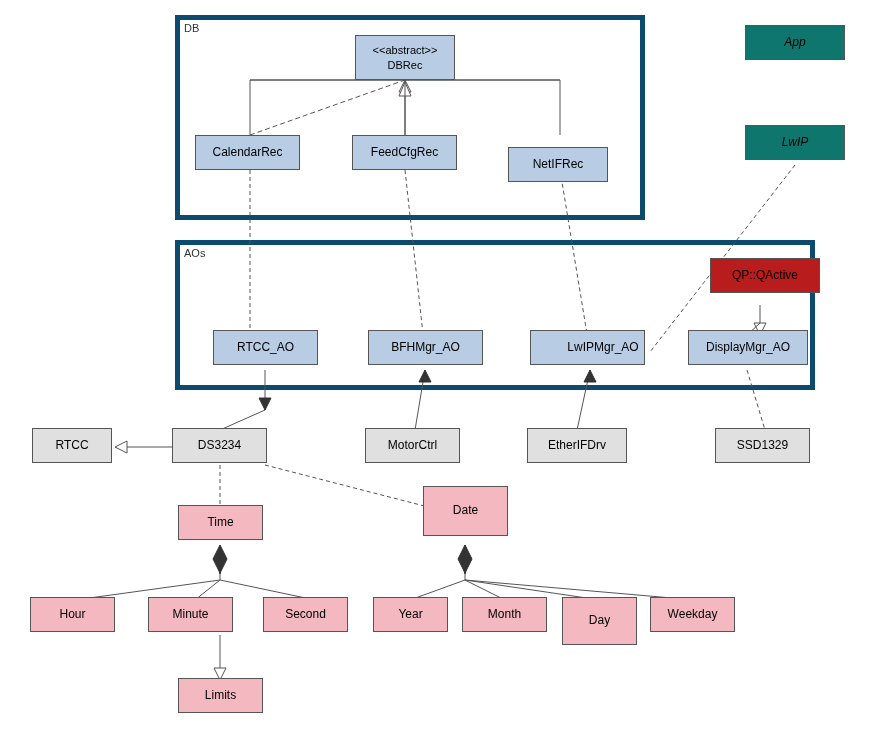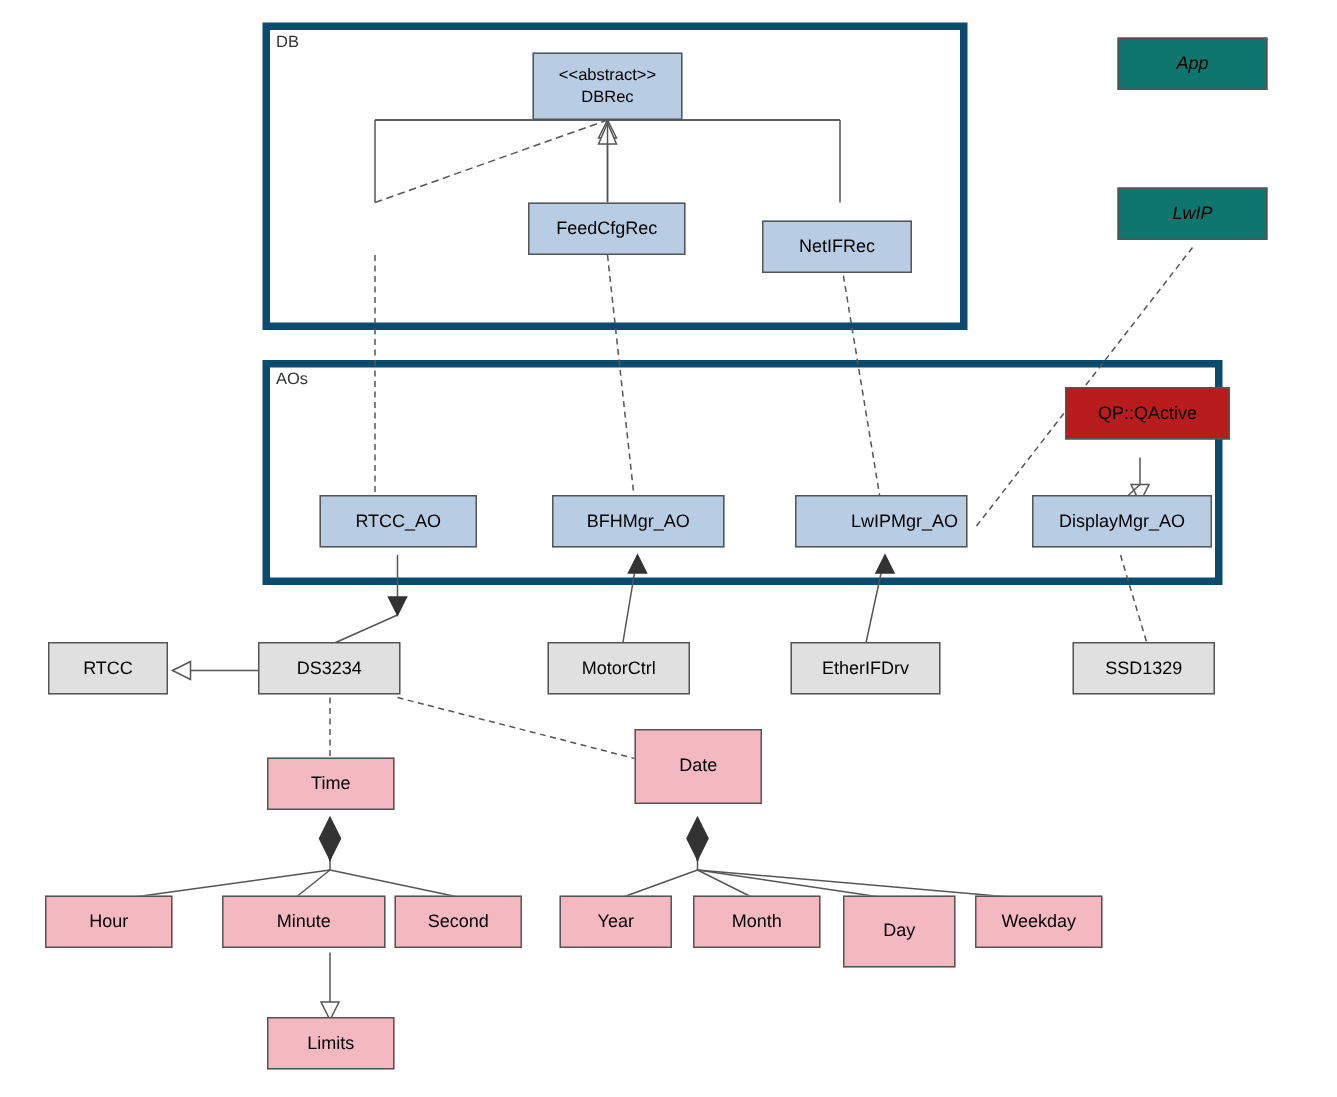--- a/index.html
+++ b/index.html
@@ -157,20 +157,23 @@
     <line x1="220" y1="635" x2="220" y2="680" stroke="#555" stroke-width="1"></line>
     <polygon points="220,680 214,668 226,668" fill="white" stroke="#555" stroke-width="1"></polygon>
 
     <line x1="265" y1="465" x2="440" y2="510" stroke="#555" stroke-width="1" stroke-dasharray="4,3"></line>
   </svg>
 
   <div class="box box-blue" style="left:355px;top:35px;width:100px;height:45px;font-size:11px;">
     &lt;&lt;abstract&gt;&gt;<br>DBRec
   </div>
 
+  <div class="box box-blue" style="left:195px;top:135px;width:105px;height:35px;">
+    CalendarRec
+  </div>
 
   <div class="box box-blue" style="left:352px;top:135px;width:105px;height:35px;">
     FeedCfgRec
   </div>
 
   <div class="box box-blue" style="left:508px;top:135px;width:100px;height:35px;margin-top:12px;">
     NetIFRec
   </div>
 
   <div class="box box-white" style="left:745px;top:25px;width:100px;height:35px;">
@@ -226,21 +229,21 @@
   </div>
 
   <div class="box box-pink" style="left:423px;top:486px;width:85px;height:50px;text-align:center;">
     Date
   </div>
 
   <div class="box box-pink" style="left:30px;top:597px;width:85px;height:35px;">
     Hour
   </div>
 
-  <div class="box box-pink" style="left:148px;top:597px;width:109px;height:35px;">
+  <div class="box box-pink" style="left:148px;top:597px;width:85px;height:35px;">
     Minute
   </div>
 
   <div class="box box-pink" style="left:263px;top:597px;width:85px;height:35px;">
     Second
   </div>
 
   <div class="box box-pink" style="left:373px;top:597px;width:75px;height:35px;">
     Year
   </div>

